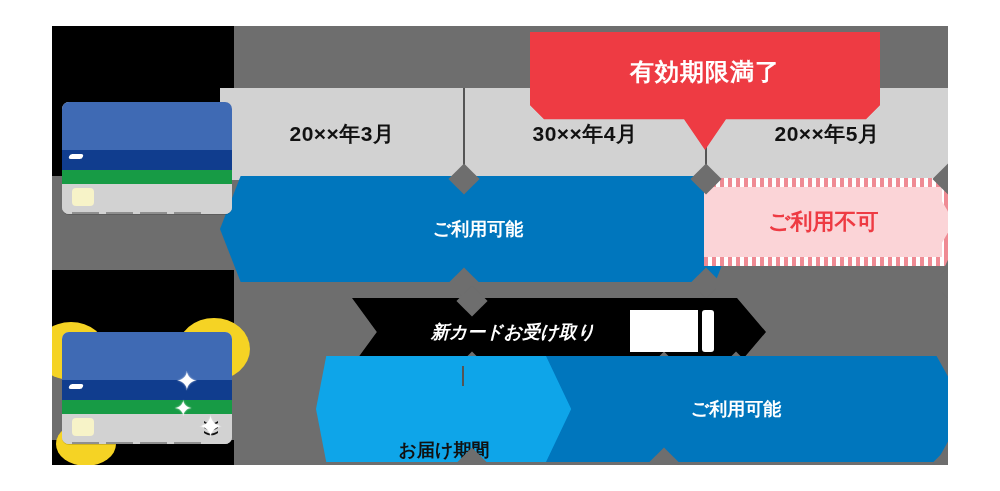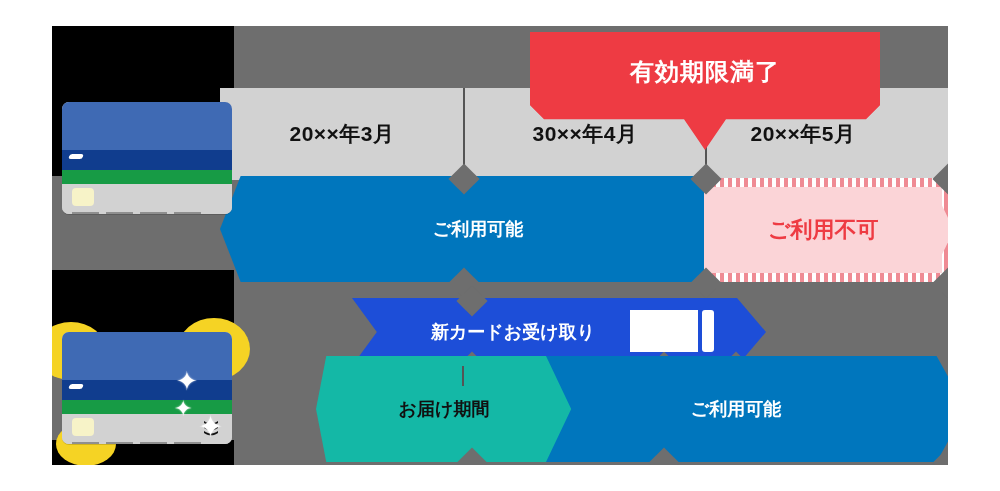--- a/index.html
+++ b/index.html
@@ -53,22 +53,22 @@
   .bar{
     position:absolute;
     display:flex;align-items:center;
     color:#ffffff;
     font-size:18px;font-weight:bold;
     white-space:nowrap;
   }
   .bar span.lbl{position:relative;z-index:3;width:100%;text-align:center;}
 
   .bar-blue{background:#0076bd;}
-  .bar-red{background:#1d4ed8;}
-  .bar-yellow{background:#14b8a6;color:#111111;}
+  .bar-red{background:#000000;font-style:italic;}
+  .bar-yellow{background:#0ea5e9;color:#111111;align-items:flex-end;}
 
   
   .clip-hex{
     clip-path:polygon(0 50%,4% 0,96% 0,100% 50%,96% 100%,4% 100%);
   }
   .clip-arrow-both{
     clip-path:polygon(0 0,93% 0,100% 50%,93% 100%,0 100%,6% 50%);
   }
 
   
@@ -171,37 +171,37 @@
     <div class="black-zone" style="left:0;top:244px;width:182px;height:70px;"></div>
     <div class="black-zone" style="left:0;top:414px;width:182px;height:25px;"></div>
 
     <div class="month-band" style="left:168px;top:62px;width:728px;height:92px;">
       <div class="month-cell" style="left:0;width:244px;">
         <span>20××年3月</span>
       </div>
       <div class="month-cell" style="left:244px;width:242px;">
         <span>30××年4月</span>
       </div>
-      <div class="month-cell" style="left:462px;width:242px;">
+      <div class="month-cell" style="left:486px;width:242px;">
         <span>20××年5月</span>
       </div>
     </div>
 
     <div class="month-divider" style="left:411px;top:62px;height:102px;"></div>
     <div class="month-divider" style="left:653px;top:72px;height:92px;"></div>
 
     <div class="banner-red" style="left:478px;top:0;width:350px;height:118px;margin-top:6px;">
       <div class="lbl">有効期限満了</div>
     </div>
 
     <div class="bar bar-blue clip-hex" style="left:168px;top:150px;width:516px;height:106px;">
       <span class="lbl">ご利用可能</span>
     </div>
 
-    <div class="bar-pink-wrap" style="left:652px;top:152px;width:262px;height:104px;">
+    <div class="bar-pink-wrap" style="left:652px;top:152px;width:262px;height:88px;">
       <div class="bar-pink-inner">
         <span class="lbl">ご利用不可</span>
       </div>
       <div class="pink-tip"></div>
     </div>
 
     <div class="diamond" style="left:401px;top:142px;"></div>
     <div class="diamond" style="left:643px;top:142px;"></div>
     <div class="diamond" style="left:401px;top:246px;"></div>
     <div class="diamond" style="left:643px;top:246px;"></div>

